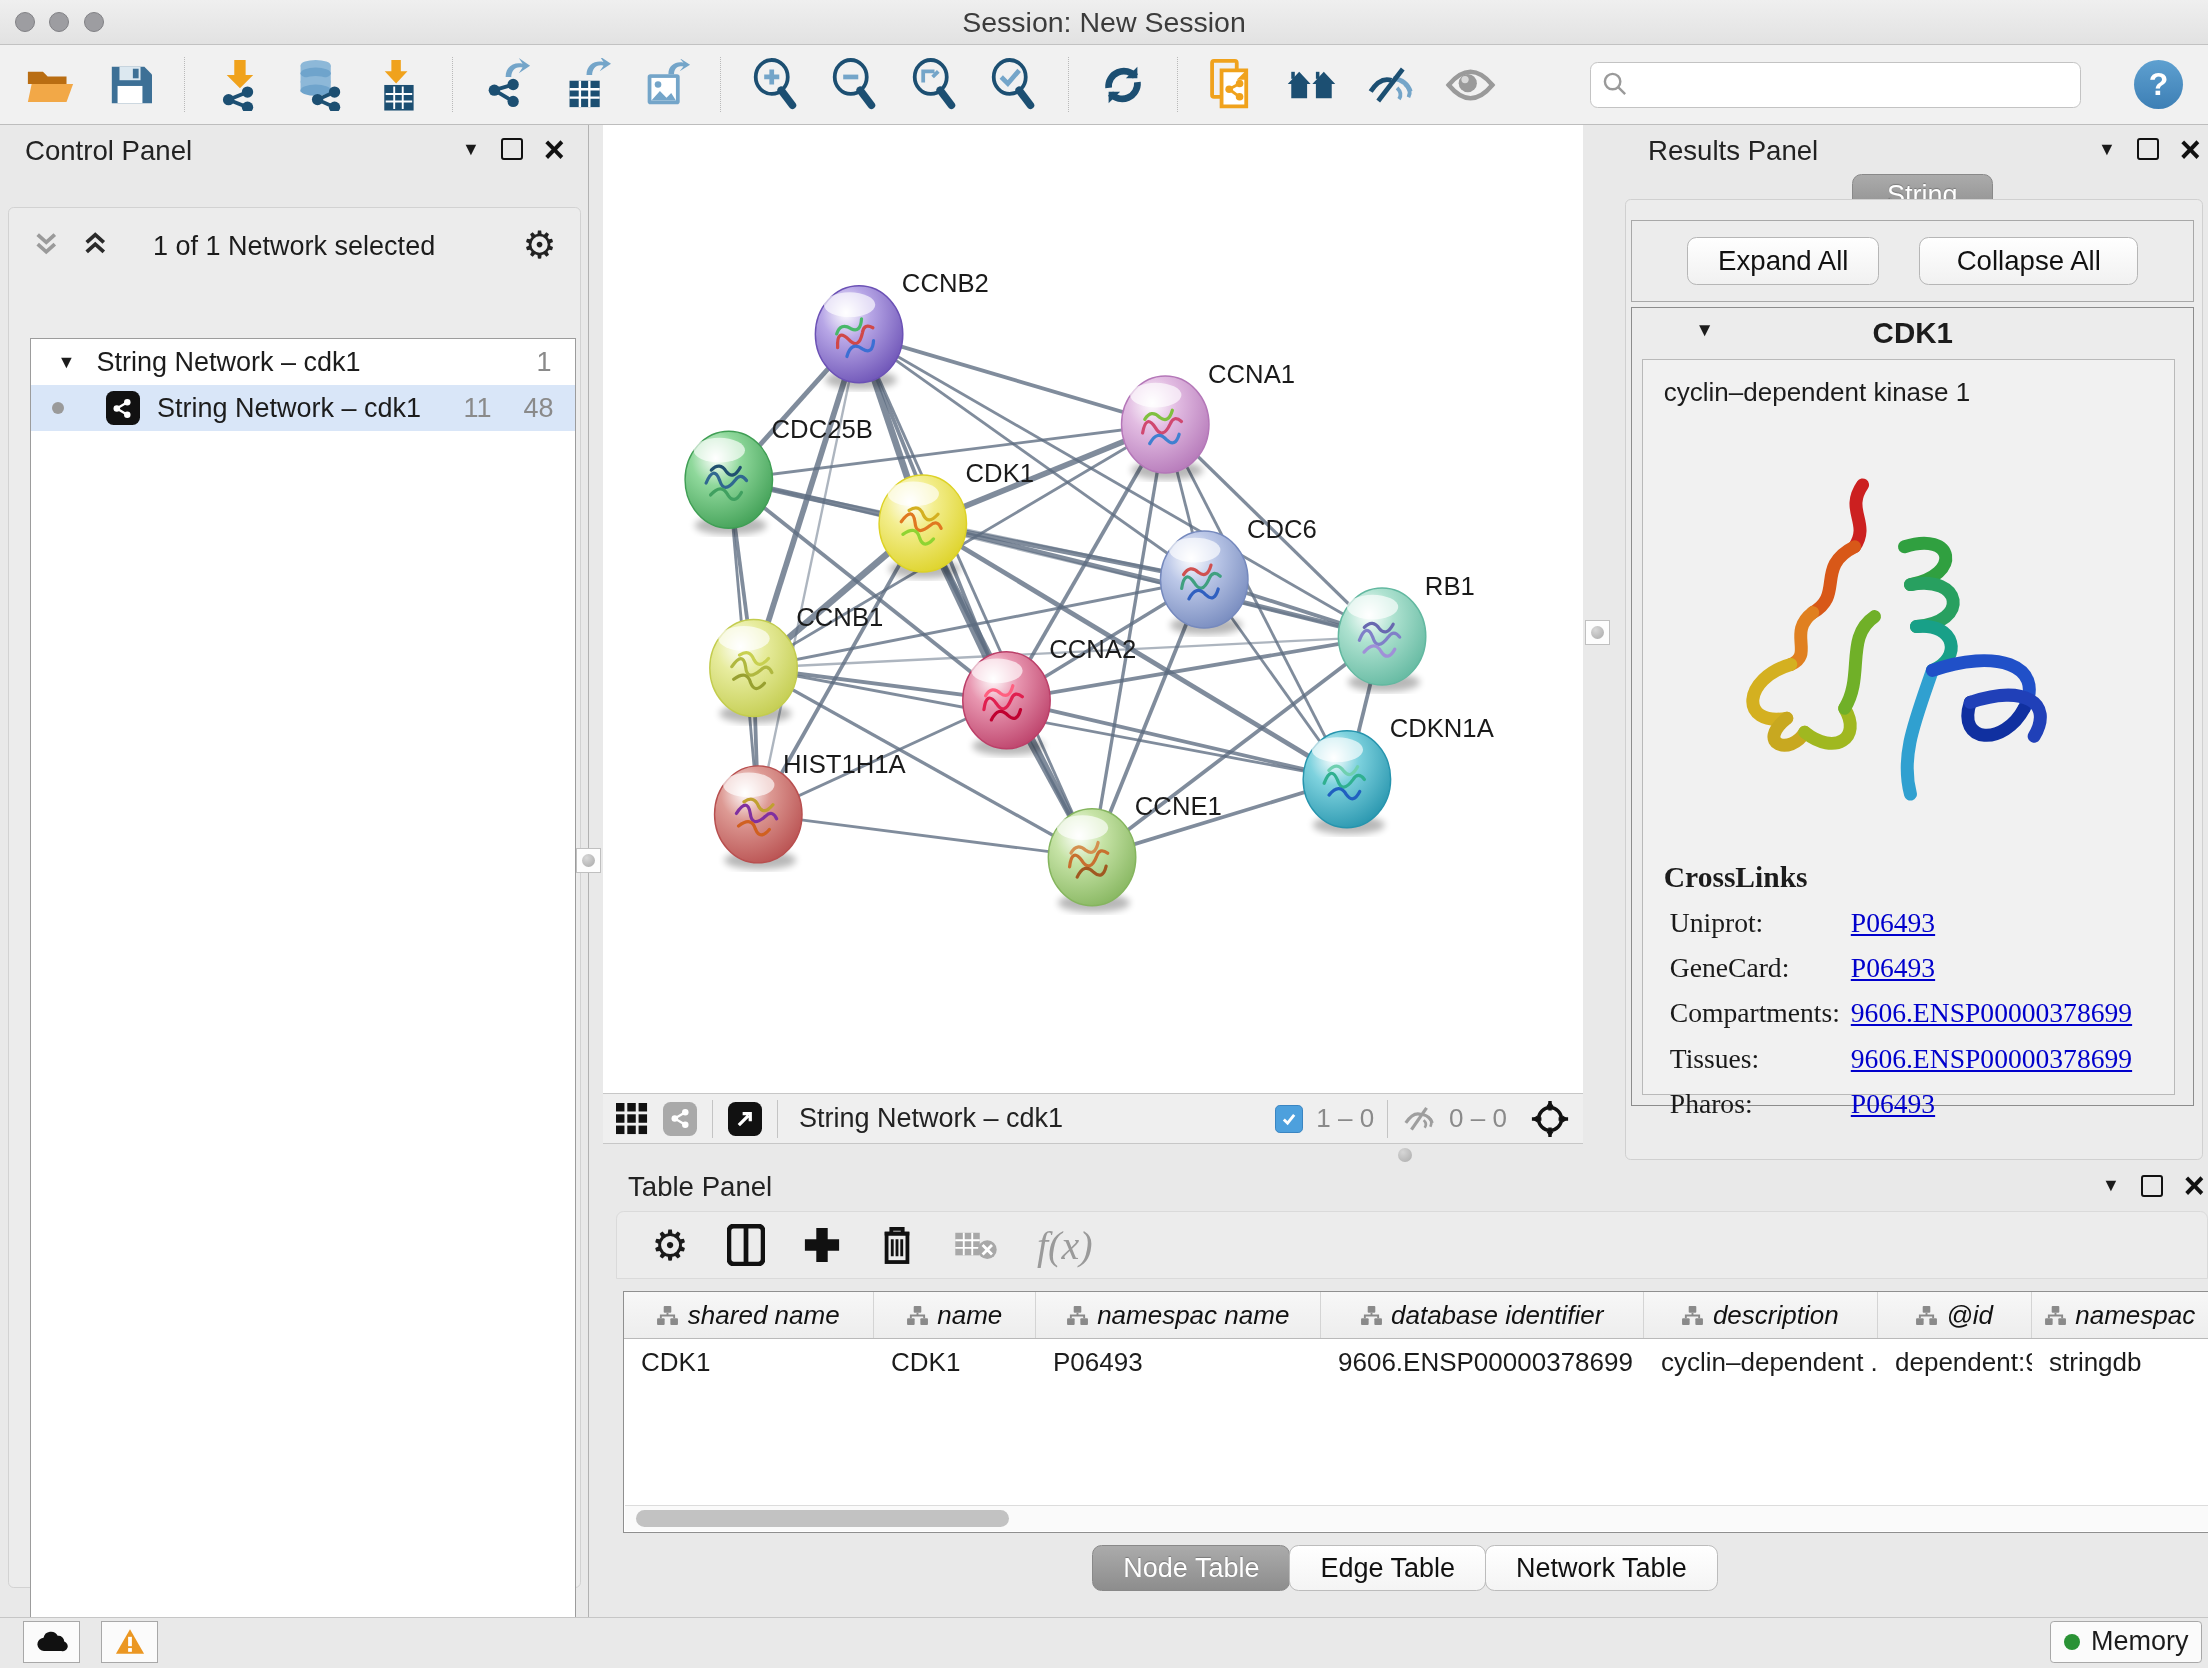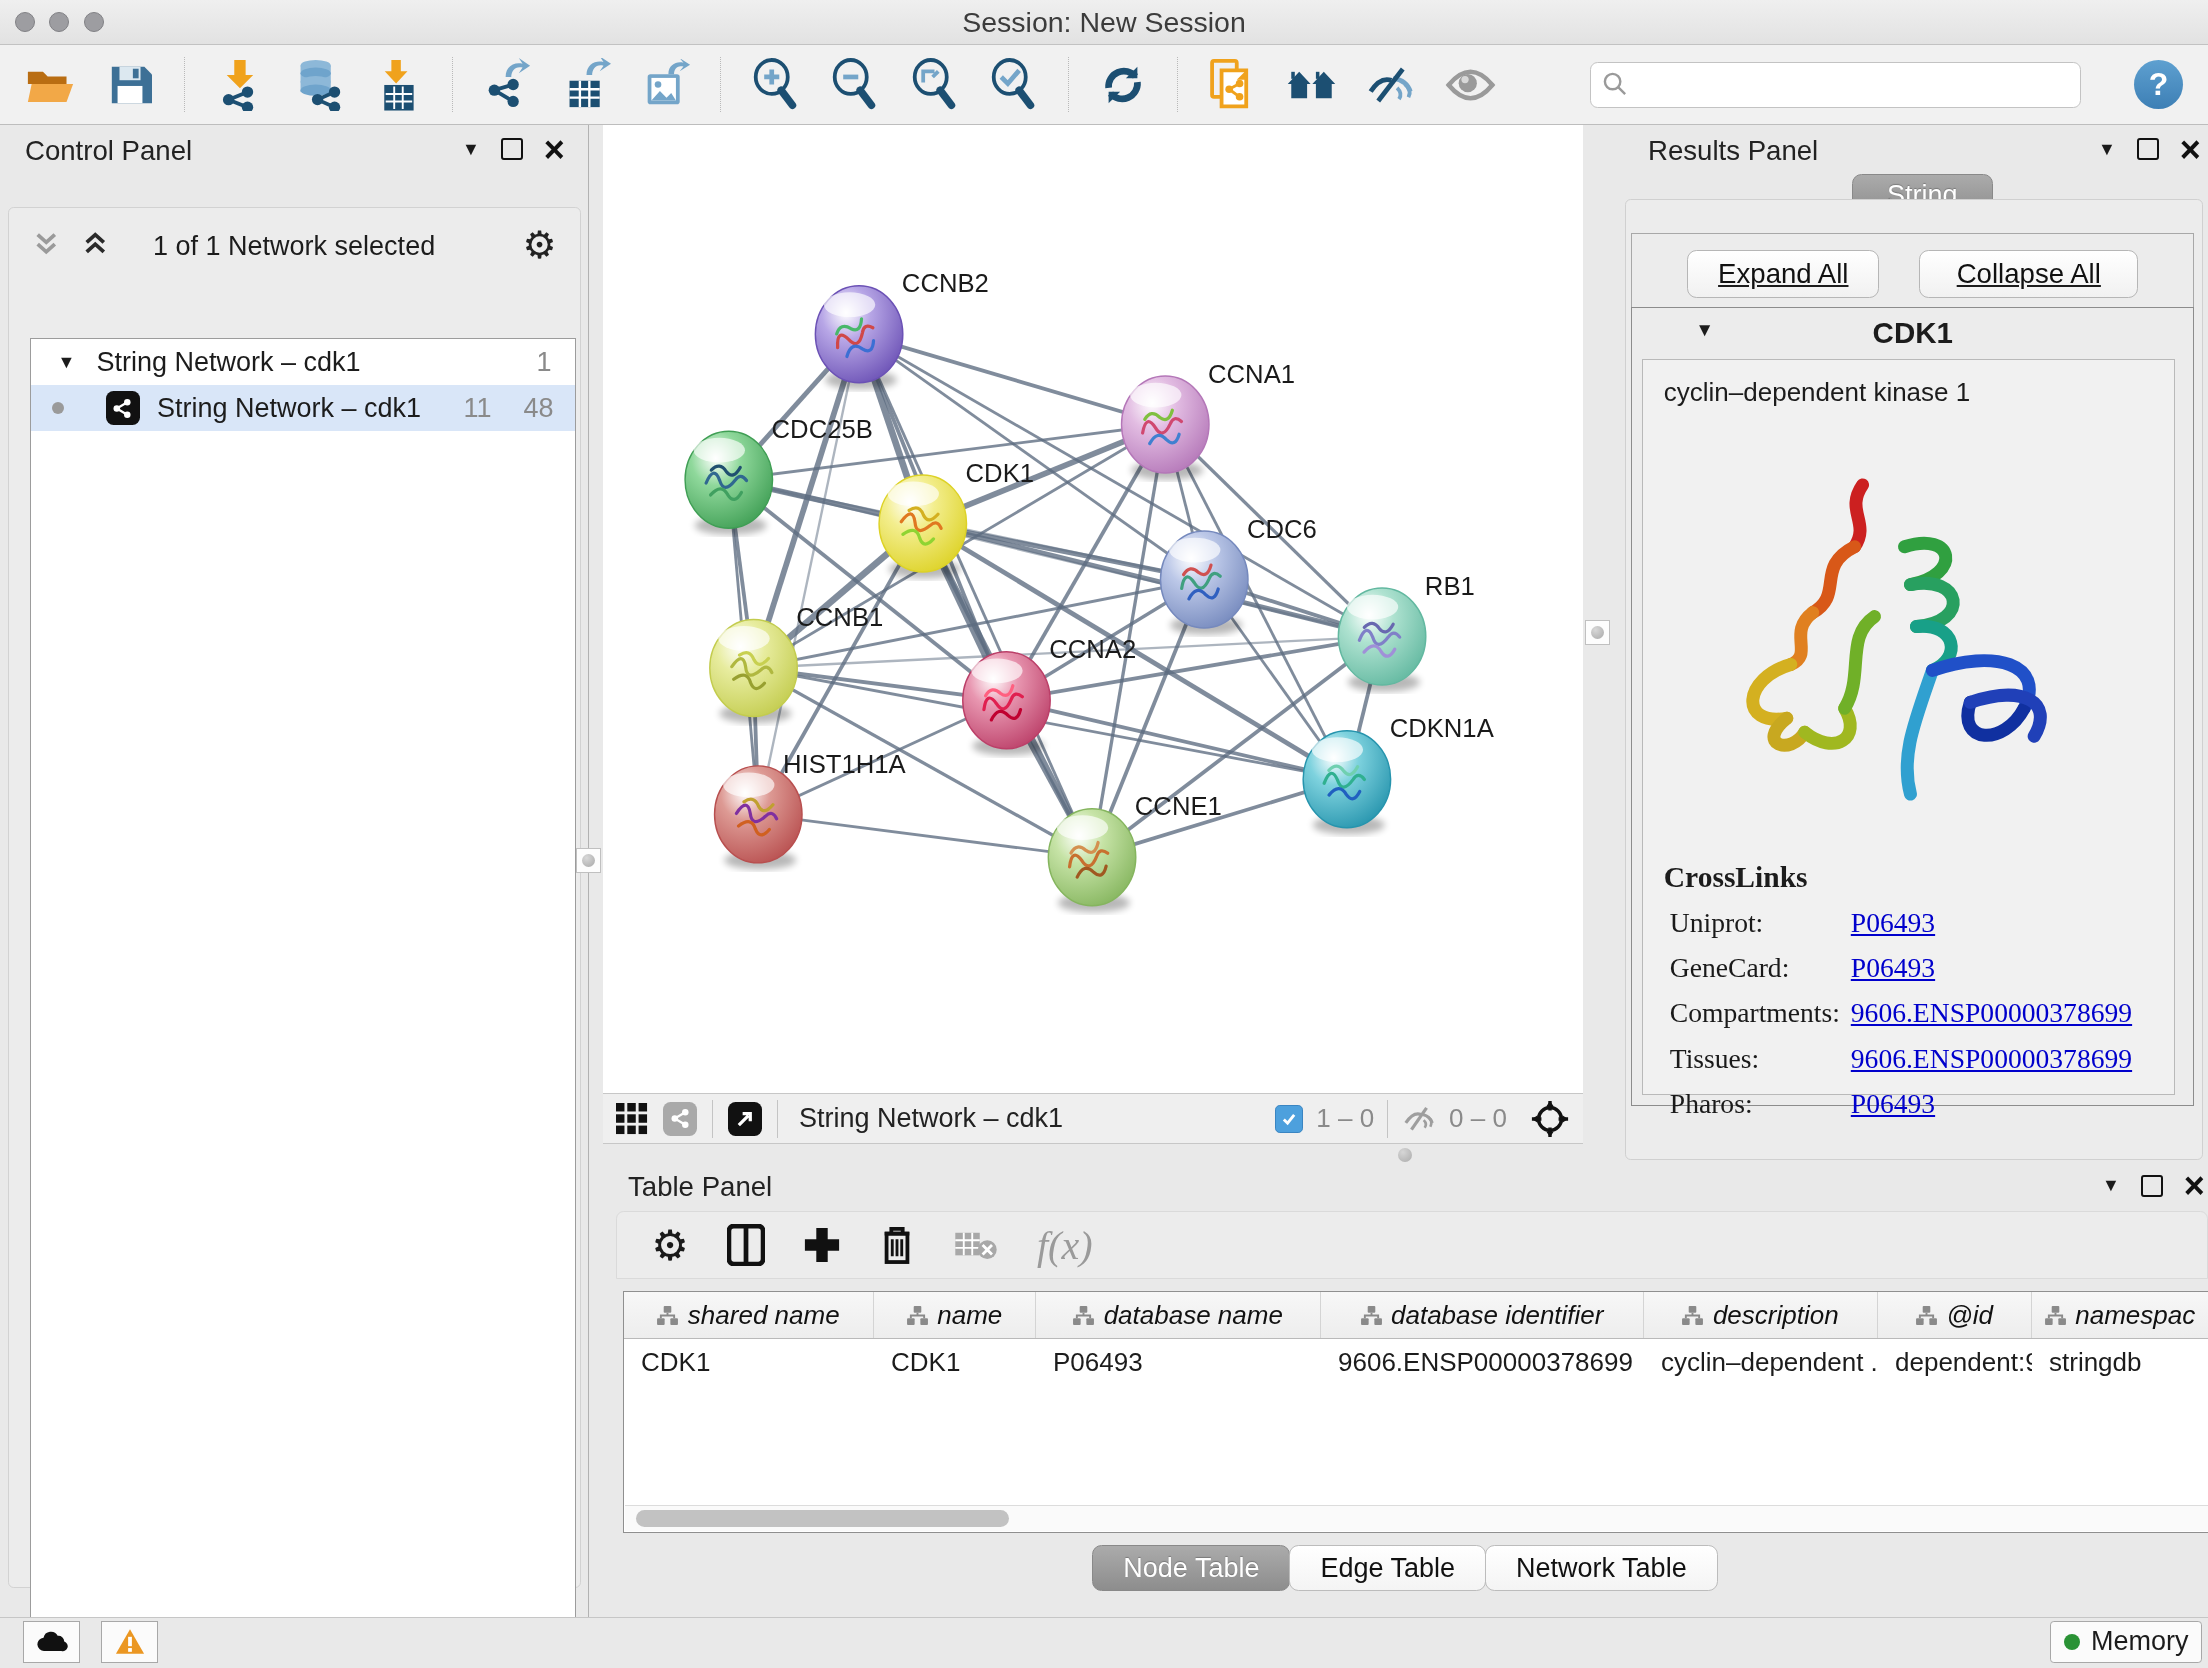--- a/index.html
+++ b/index.html
@@ -43,22 +43,22 @@
   #net-canvas{left:603px;top:125px;width:980px;height:968px;background:#fff;}
   #net-bar{left:603px;top:1093px;width:980px;height:51px;background:#efefef;border-top:1px solid #c7c7c7;
            border-bottom:1px solid #c7c7c7;display:flex;align-items:center;padding:0 13.3px;box-sizing:border-box;gap:15px;}
   .nbsep{width:0;height:38px;border-left:1px solid #c4c4c4;}
   .badge{width:34px;height:34px;border-radius:7.6px;display:flex;align-items:center;justify-content:center;}
   .thumb{width:23px;height:23px;background:#fdfdfd;border:1px solid #c0c0c0;display:flex;align-items:center;justify-content:center;}
   .thumb i{width:13.3px;height:13.3px;border-radius:50%;background:radial-gradient(circle at 35% 30%,#d8d8d8,#a8a8a8);display:block;}
   
   #results-panel{left:1617px;top:125px;width:592px;height:1041px;background:#e9e9e9;}
   #rp-body{left:7.6px;top:74px;width:576px;height:959px;background:#ececec;border:1px solid #d0d0d0;border-radius:5.7px;}
-  #rp-btnbox{left:5.7px;top:33px;width:561px;height:80px;border:1px solid #a8a8a8;background:#ececec;
-             display:flex;align-items:center;justify-content:center;gap:40px;text-decoration:underline;}
+  #rp-btnbox{left:5.7px;top:20px;width:561px;height:80px;border:1px solid #a8a8a8;background:#ececec;
+             display:flex;align-items:center;justify-content:center;gap:40px;}
   #rp-section{left:5.7px;top:107px;width:561px;height:797px;border:1px solid #8c8c8c;background:#ececec;}
   #rp-card{left:9.5px;top:51px;width:531px;height:734px;background:#f1f1f1;border:1px solid #b9b9b9;}
   .xl-row{display:flex;font-family:"Liberation Serif",serif;font-size:27.6px;margin:13.3px 0 13.3px 27px;}
   .xl-label{width:181px;color:#1a1a1a;}
   .xl-link{color:#0000cc;text-decoration:underline;}
   
   #table-panel{left:603px;top:1165px;width:1605px;height:452px;background:#e9e9e9;}
   #tp-toolbar{left:13.3px;top:46px;width:1592px;height:68px;background:#ececec;border:1px solid #dadada;
               border-radius:7.6px 7.6px 0 0;display:flex;align-items:center;gap:38px;padding:0 34px;box-sizing:border-box;}
   #tp-table{left:20px;top:126px;width:1586px;height:240px;background:#fff;border:1px solid #8f8f8f;overflow:hidden;}
@@ -732,21 +732,21 @@
           </div>
           <div class="th" style="width: 285px;">
             <svg width="21" height="19" viewBox="0 0 22 20">
               <g fill="#8a8a8a">
                 <rect x="7" y="0" width="8" height="7" rx="1"></rect>
                 <rect x="0" y="13" width="8" height="7" rx="1"></rect>
                 <rect x="14" y="13" width="8" height="7" rx="1"></rect>
                 <path d="M11 7 v3 M4 13 v-3 h14 v3" stroke="#8a8a8a" stroke-width="2" fill="none"></path>
               </g>
             </svg>
-            <span>database name</span>
+            <span>namespac name</span>
           </div>
           <div class="th" style="width: 323px;">
             <svg width="21" height="19" viewBox="0 0 22 20">
               <g fill="#8a8a8a">
                 <rect x="7" y="0" width="8" height="7" rx="1"></rect>
                 <rect x="0" y="13" width="8" height="7" rx="1"></rect>
                 <rect x="14" y="13" width="8" height="7" rx="1"></rect>
                 <path d="M11 7 v3 M4 13 v-3 h14 v3" stroke="#8a8a8a" stroke-width="2" fill="none"></path>
               </g>
             </svg>

